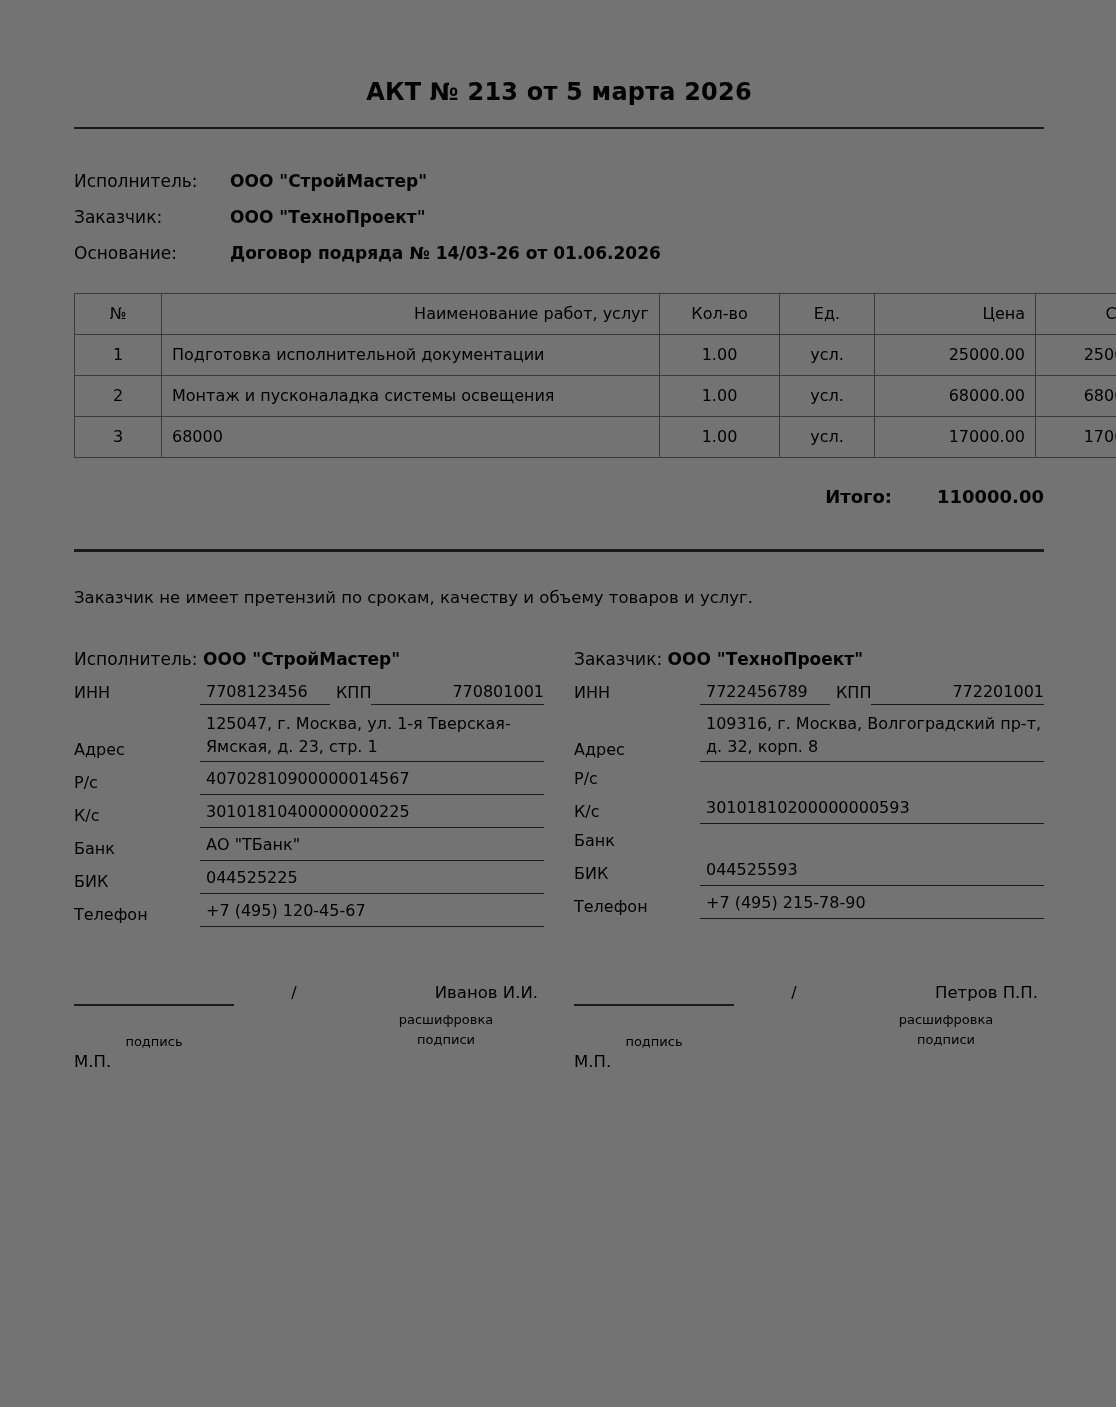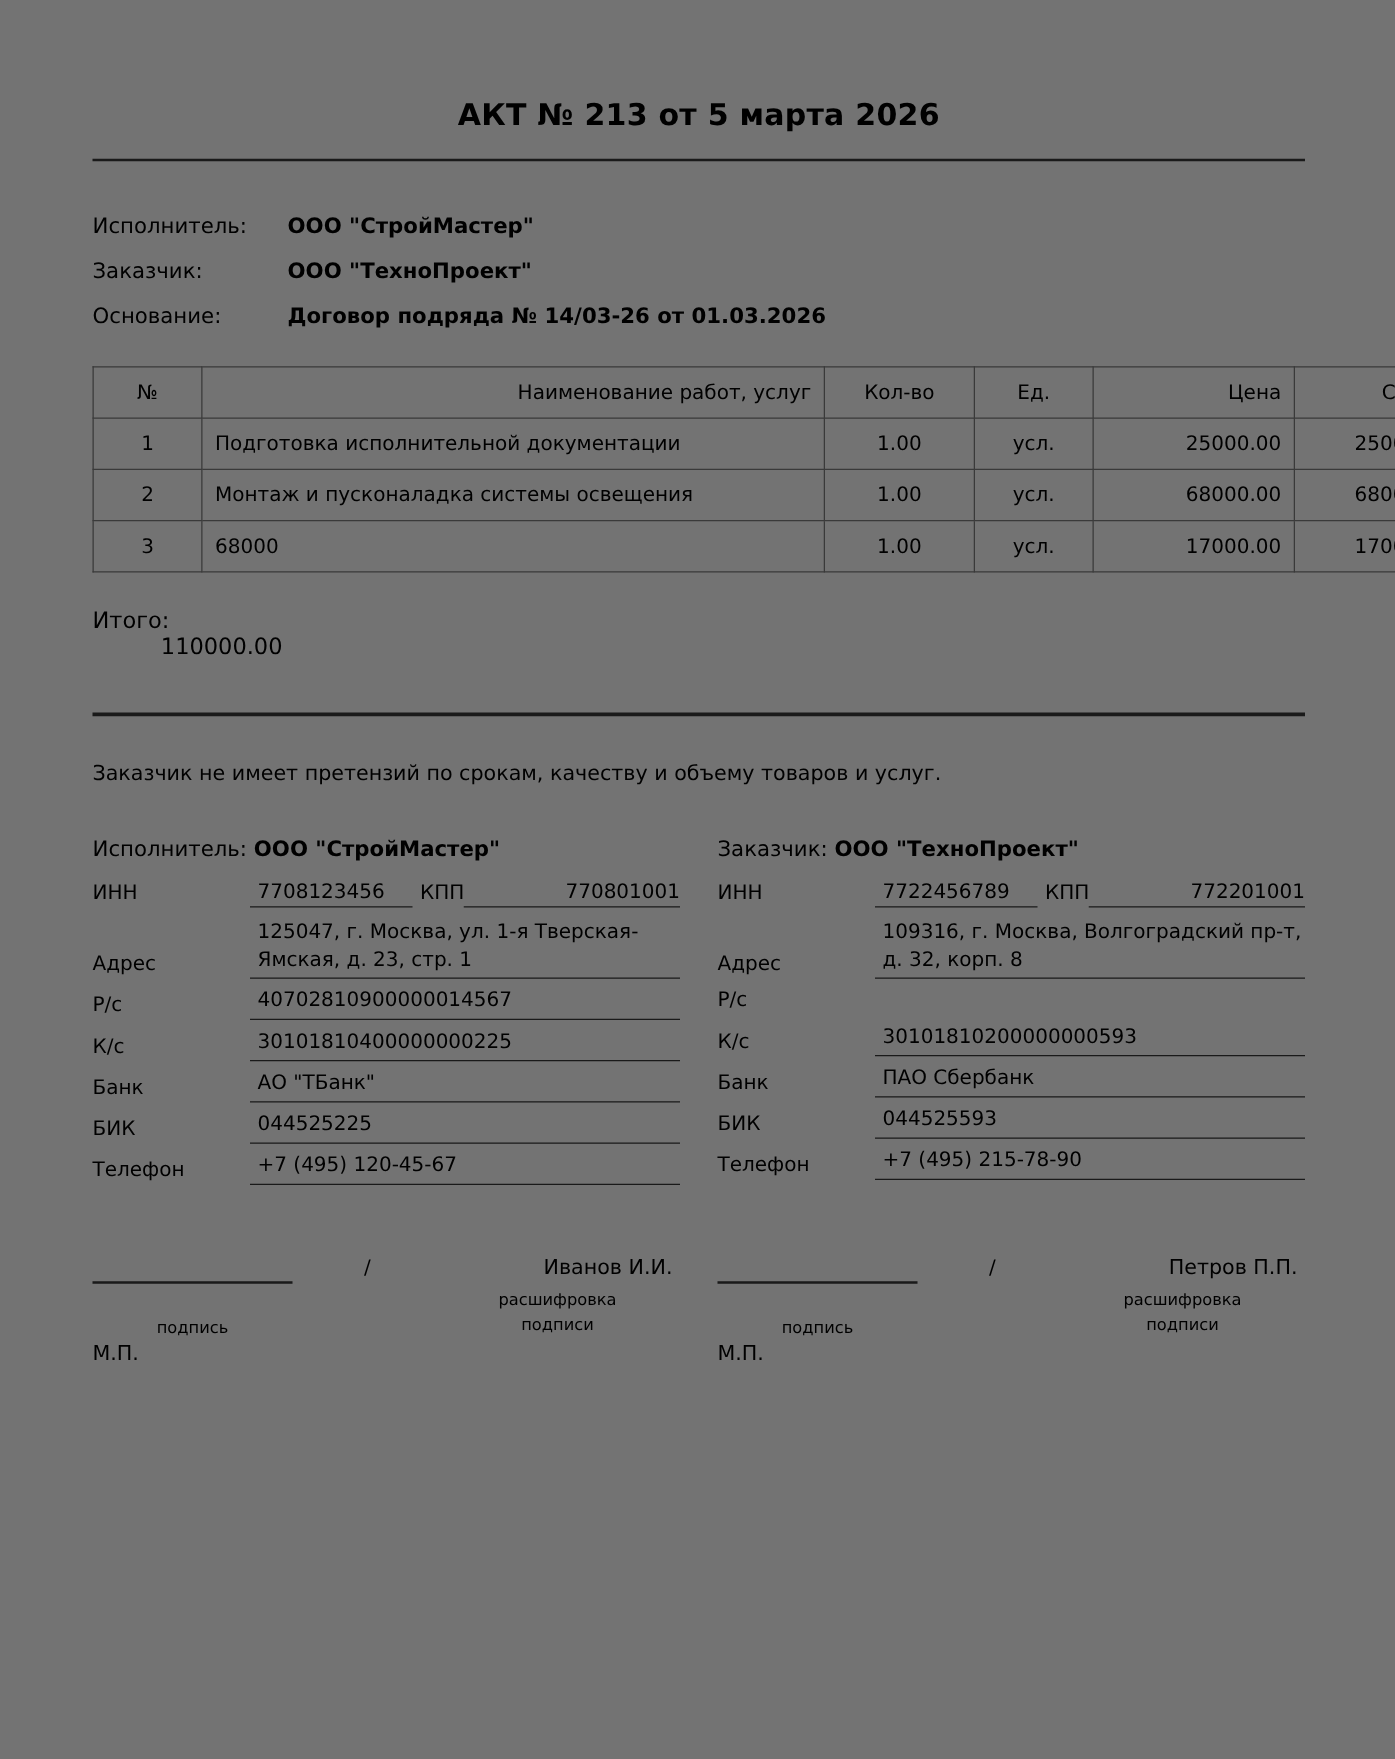--- a/index.html
+++ b/index.html
@@ -101,23 +101,22 @@
     margin-bottom: 16px;
   }
   .total-line .t-label {
     text-align: right;
   }
   .total-line .t-value {
     width: 152px;
     text-align: right;
   }
   .total-line.grand {
-    font-weight: normal;
+    font-weight: bold;
     font-size: 18px;
-    flex-direction: column;
   }
 
   
   .words-block {
     margin-top: 42px;
     width: 970px;
   }
   .words-text {
     font-size: 16.5px;
     padding-bottom: 6px;
@@ -273,21 +272,21 @@
       <div class="party-row">
         <span class="party-label">Исполнитель:</span>
         <span class="party-value">ООО "СтройМастер"</span>
       </div>
       <div class="party-row">
         <span class="party-label">Заказчик:</span>
         <span class="party-value">ООО "ТехноПроект"</span>
       </div>
       <div class="party-row">
         <span class="party-label">Основание:</span>
-        <span class="party-value">Договор подряда № 14/03-26 от 01.03.2026</span>
+        <span class="party-value">Договор подряда № 14/03-26 от 01.06.2026</span>
       </div>
     </div>
 
     <table class="items-table">
       <thead>
         <tr>
           <th class="col-num">№</th>
           <th class="col-name">Наименование работ, услуг</th>
           <th class="col-qty">Кол-во</th>
           <th class="col-unit">Ед.</th>
@@ -404,21 +403,20 @@
           <span class="req-label">Р/с</span>
         </div>
 
         <div class="req-row">
           <span class="req-label">К/с</span>
           <span class="req-field">30101810200000000593</span>
         </div>
 
         <div class="req-row">
           <span class="req-label">Банк</span>
-          <span class="req-field">ПАО Сбербанк</span>
         </div>
 
         <div class="req-row">
           <span class="req-label">БИК</span>
           <span class="req-field">044525593</span>
         </div>
 
         <div class="req-row">
           <span class="req-label">Телефон</span>
           <span class="req-field">+7 (495) 215-78-90</span>

